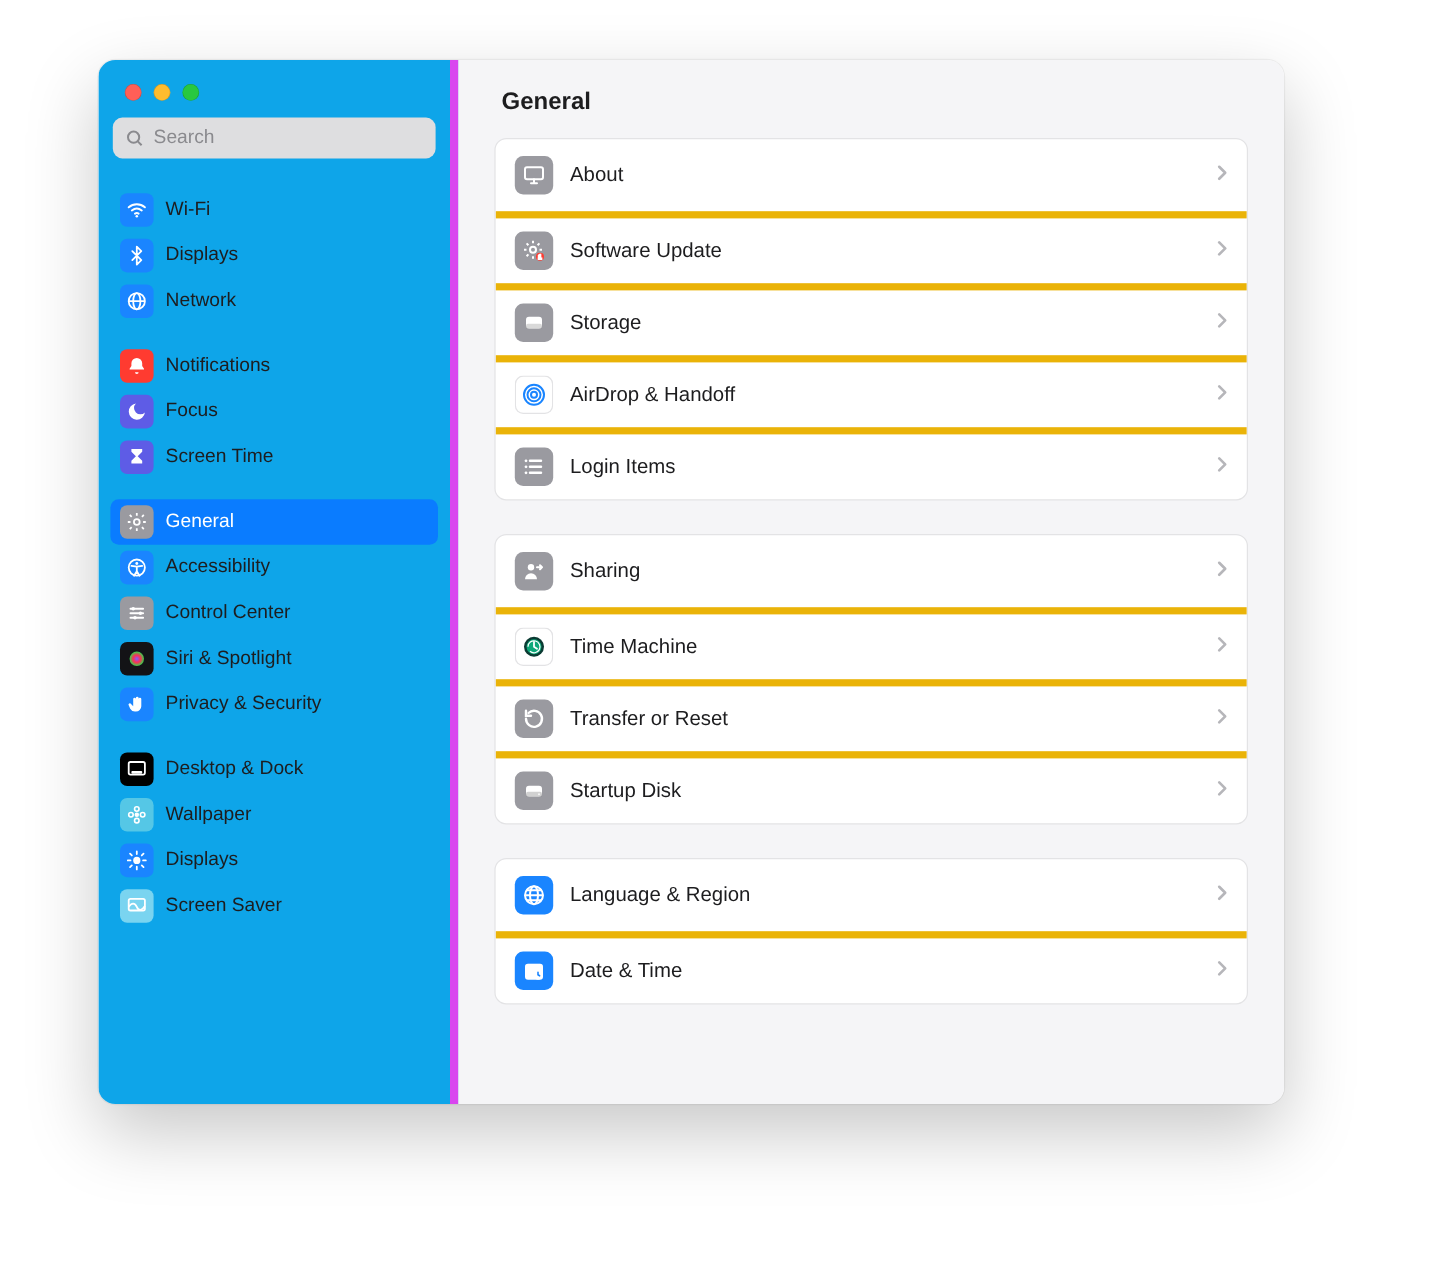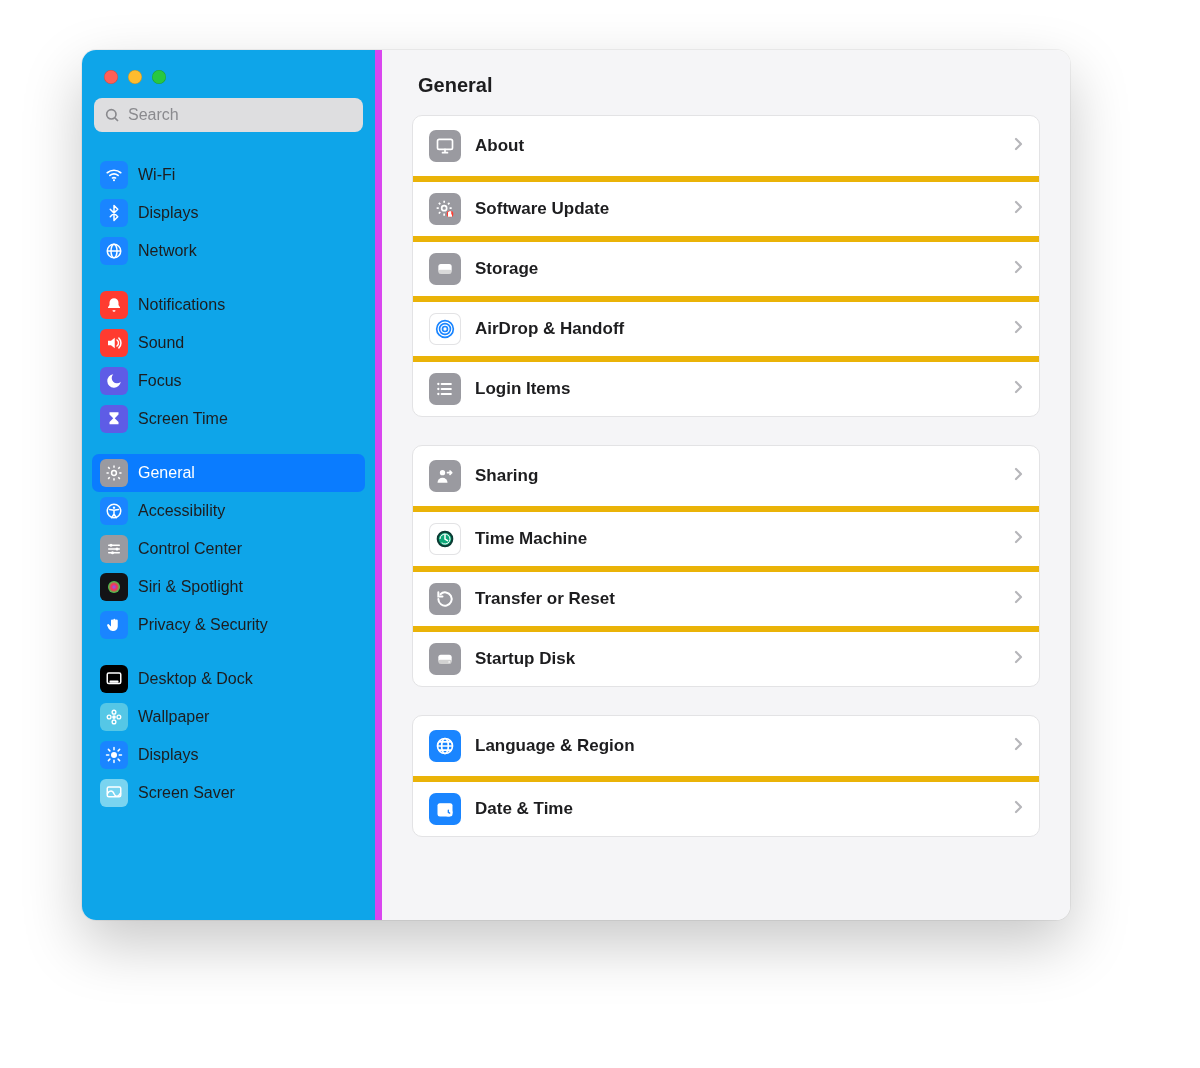--- a/index.html
+++ b/index.html
@@ -123,21 +123,20 @@
     border: 1px solid #e3e3e5;
     border-radius: 10px;
     overflow: hidden;
   }
   .row {
     display: flex;
     align-items: center;
     height: 60px;
     padding: 0 16px;
     gap: 14px;
-    font-weight: bold;
   }
   .row + .row { border-top: 6px solid #eab308; }
   .row-icon {
     width: 32px; height: 32px; border-radius: 7px;
     display: flex; align-items: center; justify-content: center;
     flex-shrink: 0;
   }
   .row-label {
     flex: 1;
     font-size: 17px;
@@ -203,29 +202,20 @@
         <div class="sb-group">
           <div class="sb-item">
             <div class="sb-icon" style="background: rgb(255, 59, 48);">
               <svg width="18" height="18" viewBox="0 0 24 24" fill="#ffffff">
                 <path d="M12 3a6 6 0 0 0-6 6v3l-2 3v1h16v-1l-2-3V9a6 6 0 0 0-6-6zM10 19a2 2 0 0 0 4 0"></path>
               </svg>
             </div>
             <span class="sb-label">Notifications</span>
           </div>
           <div class="sb-item">
-            <div class="sb-icon" style="background: rgb(255, 59, 48);">
-              <svg width="18" height="18" viewBox="0 0 24 24" fill="#ffffff">
-                <path d="M4 9v6h4l5 4V5L8 9H4z"></path>
-                <path d="M16 8a5 5 0 0 1 0 8M18.5 5.5a9 9 0 0 1 0 13" fill="none" stroke="#ffffff" stroke-width="2" stroke-linecap="round"></path>
-              </svg>
-            </div>
-            <span class="sb-label">Sound</span>
-          </div>
-          <div class="sb-item">
             <div class="sb-icon" style="background: rgb(94, 92, 230);">
               <svg width="18" height="18" viewBox="0 0 24 24" fill="#ffffff">
                 <path d="M21 13A9 9 0 1 1 11 3a7 7 0 0 0 10 10z"></path>
               </svg>
             </div>
             <span class="sb-label">Focus</span>
           </div>
           <div class="sb-item">
             <div class="sb-icon" style="background: rgb(94, 92, 230);">
               <svg width="18" height="18" viewBox="0 0 24 24" fill="#ffffff">

